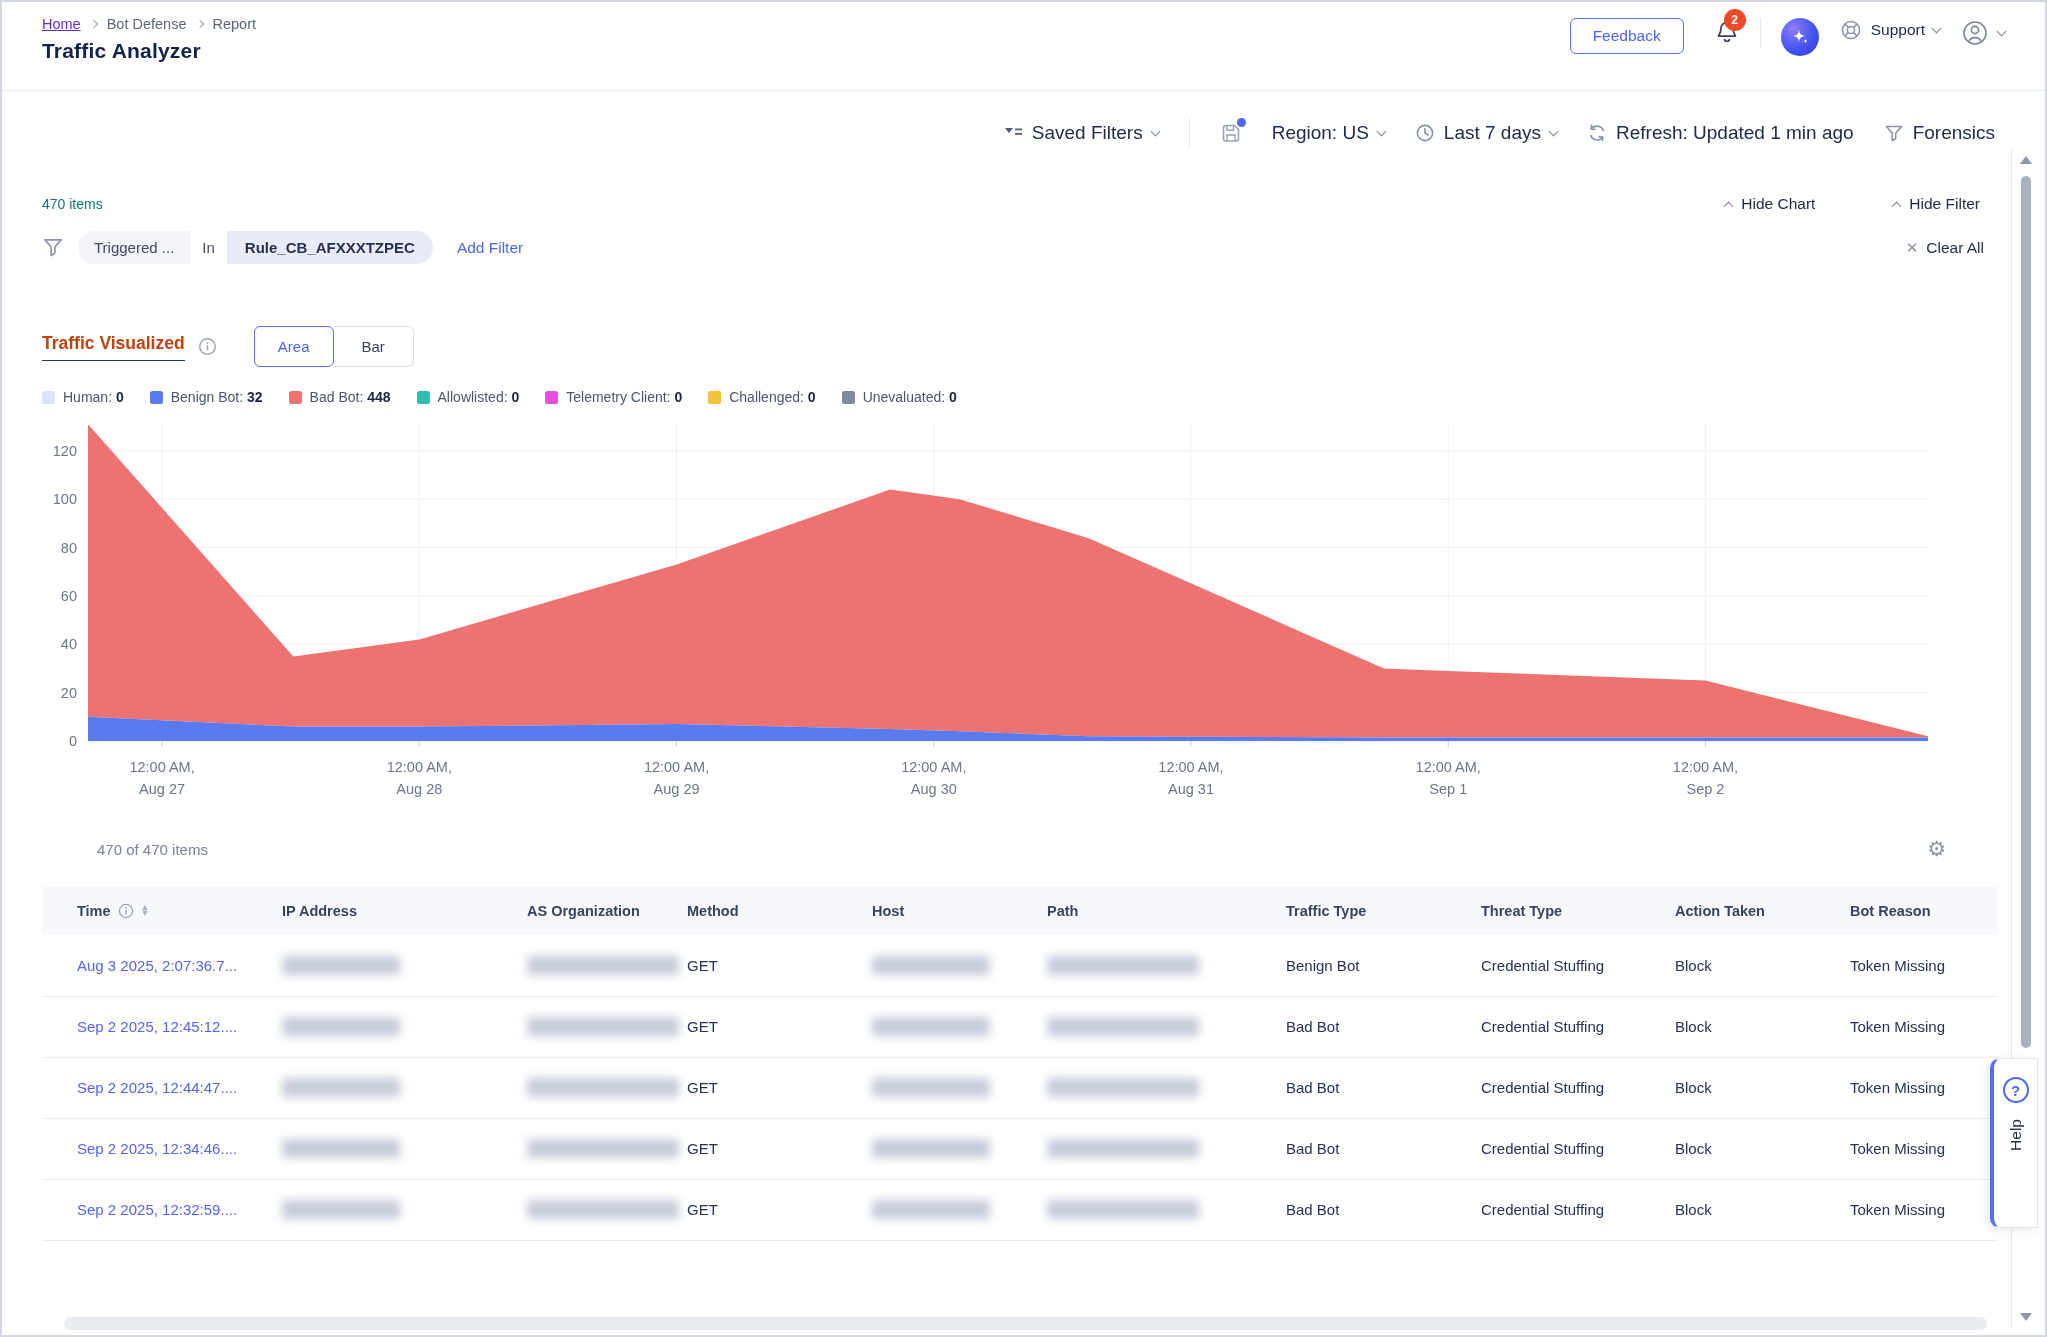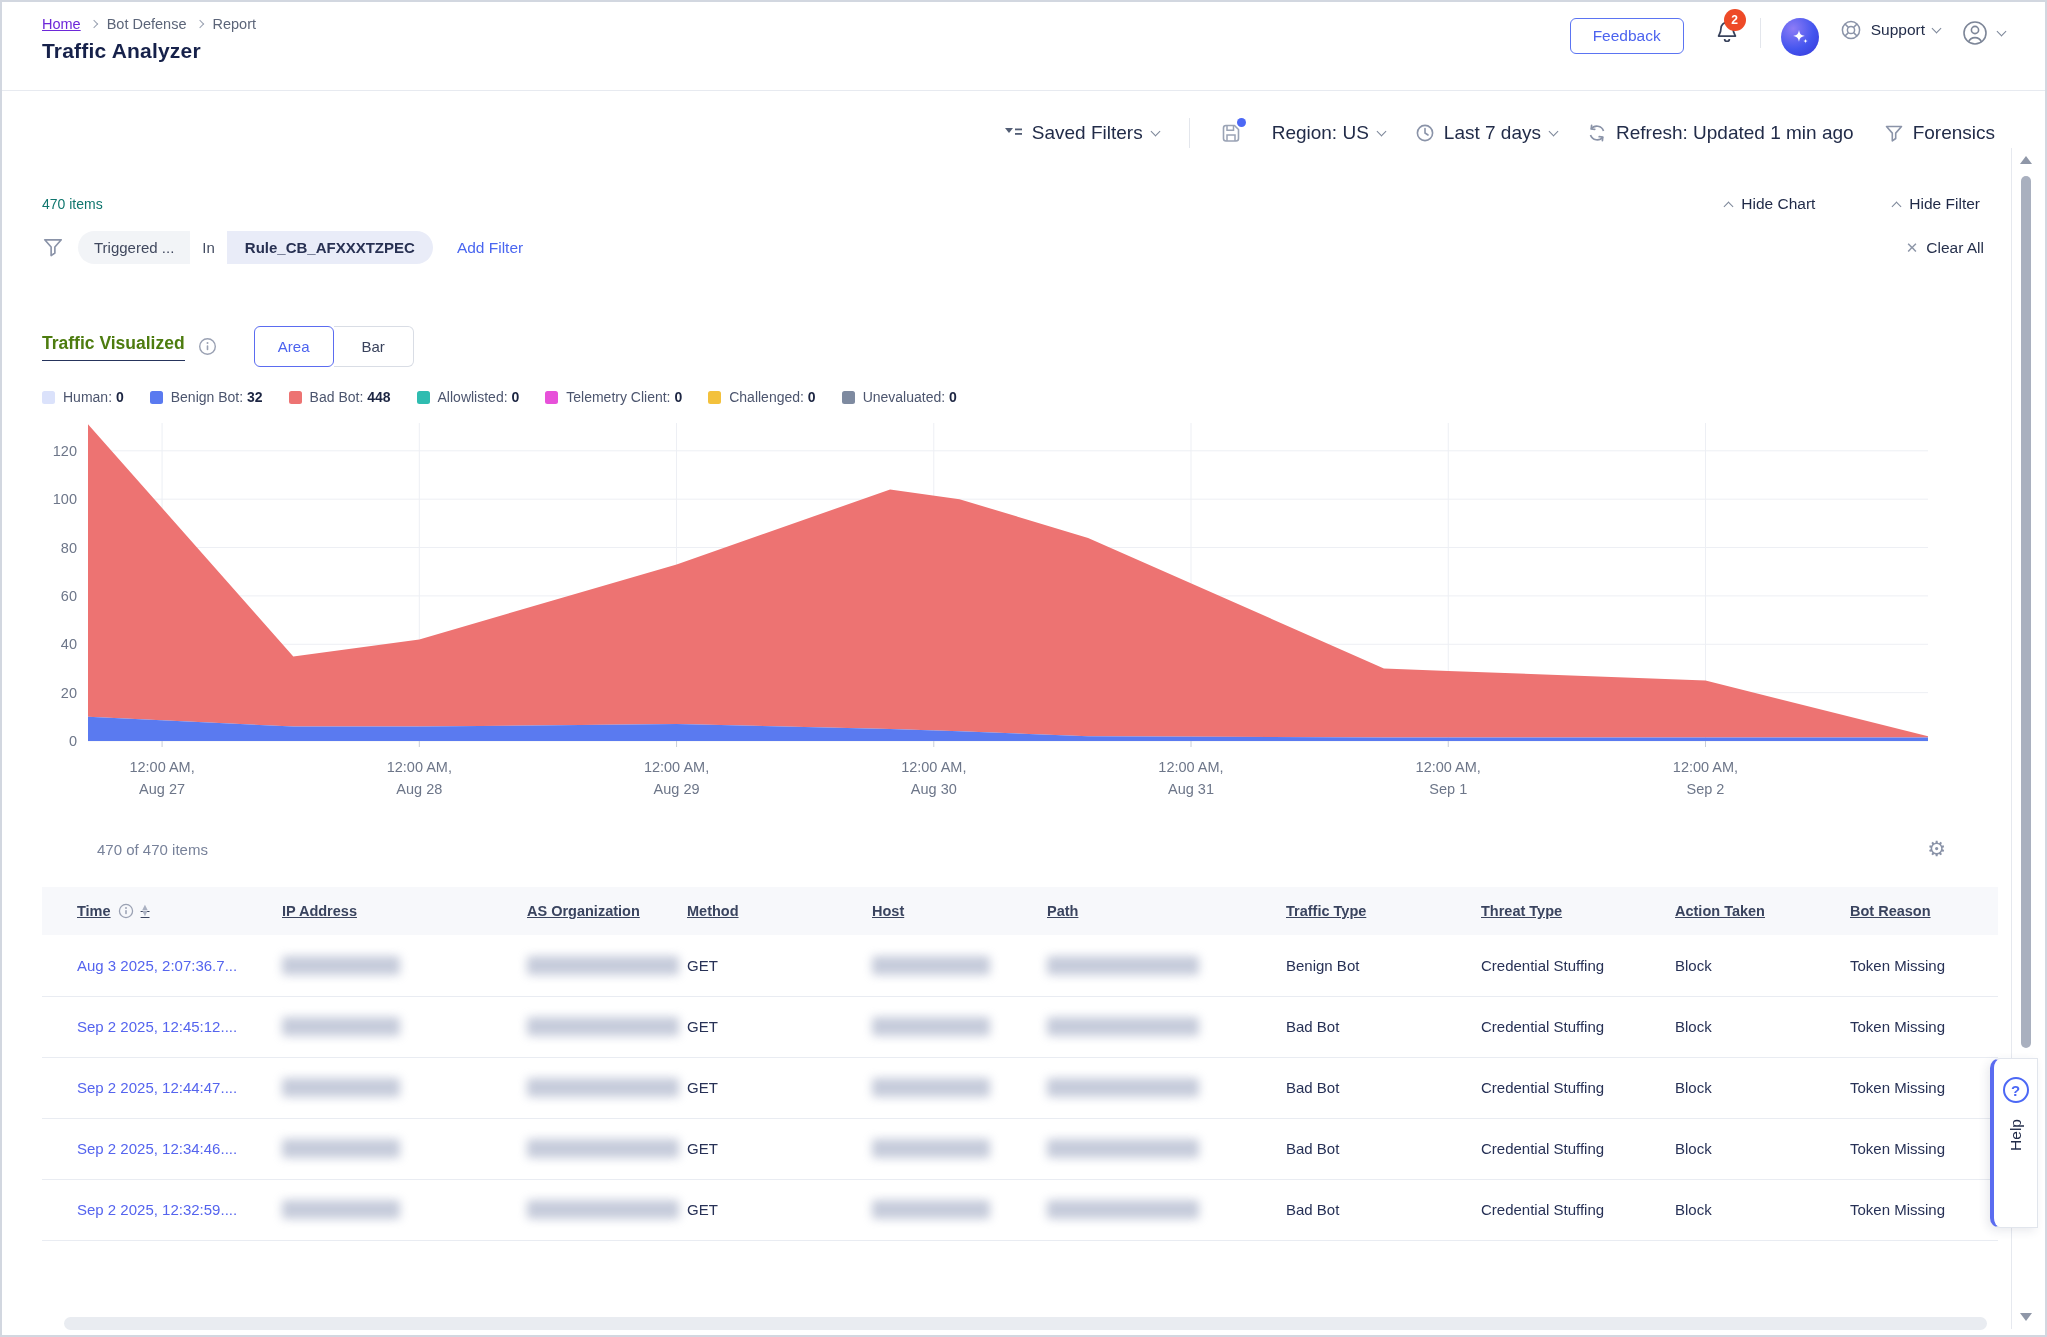--- a/index.html
+++ b/index.html
@@ -48,42 +48,42 @@
   .filter-row { margin-top:18px; display:flex; align-items:center; justify-content:space-between; }
   .filter-left { display:flex; align-items:center; gap:14px; }
   .chip-field { background:#f2f4f7; color:#40485e; font-size:15px; padding:8px 16px; border-radius:17px 0 0 17px; }
   .chip-op { font-size:15px; color:#434c62; padding:8px 12px; background:#fff; }
   .chip-val { background:#e9ecf8; color:#273052; font-weight:600; font-size:15px; padding:8px 18px; border-radius:0 17px 17px 0; }
   .add-filter { color:#4a66f0; font-size:15.5px; margin-left:10px; cursor:pointer; }
   .clear-all { display:flex; align-items:center; gap:8px; font-size:15.5px; color:#27314d; margin-right:14px; cursor:pointer; }
   .x-icon { color:#8d96a8; font-size:15px; }
   
   .chart-head { margin-top:62px; display:flex; align-items:center; gap:13px; }
-  .chart-title { font-size:17.5px; font-weight:700; color:#4d7c0f; border-bottom:1.5px solid #26345c; padding-bottom:6px; cursor:pointer; }
+  .chart-title { font-size:17.5px; font-weight:700; color:#c2410c; border-bottom:1.5px solid #26345c; padding-bottom:6px; cursor:pointer; }
   .seg { display:flex; margin-left:24px; }
   .seg button { font-family:inherit; font-size:15px; background:#fff; width:80px; height:41px; cursor:pointer; }
   .seg .on  { border:1.5px solid #5b6cf0; color:#4c63ef; border-radius:6px; z-index:2; }
   .seg .off { border:1px solid #d9dde5; border-left:none; color:#39425c; border-radius:0 6px 6px 0; }
   .legend { margin-top:22px; display:flex; align-items:center; gap:26px; font-size:14px; color:#4c556e; }
   .lg-item { display:flex; align-items:center; gap:8px; }
   .lg-item b { color:#1c2542; }
   .sw { width:13px; height:13px; border-radius:2.5px; display:inline-block; }
   .chart-wrap { margin-top:12px; }
   .ax { fill:#6d7689; font-size:14.5px; font-family:"Liberation Sans",sans-serif; }
   
   .tbl-ctl { margin-top:24px; display:flex; justify-content:space-between; align-items:center; }
   .tbl-summary { color:#78829a; font-size:15px; margin-left:55px; }
   .gear { color:#8a93a8; font-size:21px; margin-right:52px; cursor:pointer; }
   table.grid { margin-top:26px; border-collapse:collapse; width:100%; table-layout:fixed; }
   table.grid th { background:#f7f8fb; height:48px; text-align:left; font-size:14.5px; color:#3a445f; font-weight:700; }
   table.grid td { height:61px; border-bottom:1px solid #e9ecf2; font-size:15px; color:#273156; }
   th.c0,td.c0 { padding-left:35px; }
   .time-link { color:#5564ee; cursor:pointer; }
   .blurpill { height:19px; border-radius:3px; background:#97a1bd; filter:blur(5px); opacity:.55; }
-  .th-inner { display:flex; align-items:center; gap:7px;text-decoration:underline; }
+  .th-inner { display:flex; align-items:center; gap:7px; }
   .sorter { display:flex; flex-direction:column; line-height:.62; font-size:9px; color:#aab1c2; cursor:pointer; }
   
   .vrail { position:absolute; top:146px; bottom:6px; right:6px; width:28px; border-left:1px solid #e6e9ef; }
   .tri-up { width:0; height:0; border-left:6px solid transparent; border-right:6px solid transparent;
     border-bottom:8px solid #8f97a8; position:absolute; top:8px; left:8px; cursor:pointer; }
   .tri-dn { width:0; height:0; border-left:6px solid transparent; border-right:6px solid transparent;
     border-top:8px solid #8f97a8; position:absolute; bottom:8px; left:8px; cursor:pointer; }
   .vthumb { position:absolute; top:28px; left:9px; width:10px; height:872px; background:#a9b0bf; border-radius:6px; cursor:pointer; }
   .help-tab { position:absolute; right:7px; top:1056px; width:48px; height:170px; background:#fff;
     border:1px solid #e1e5ec; border-left:4px solid #5b6cf0; border-radius:10px 0 0 10px;

